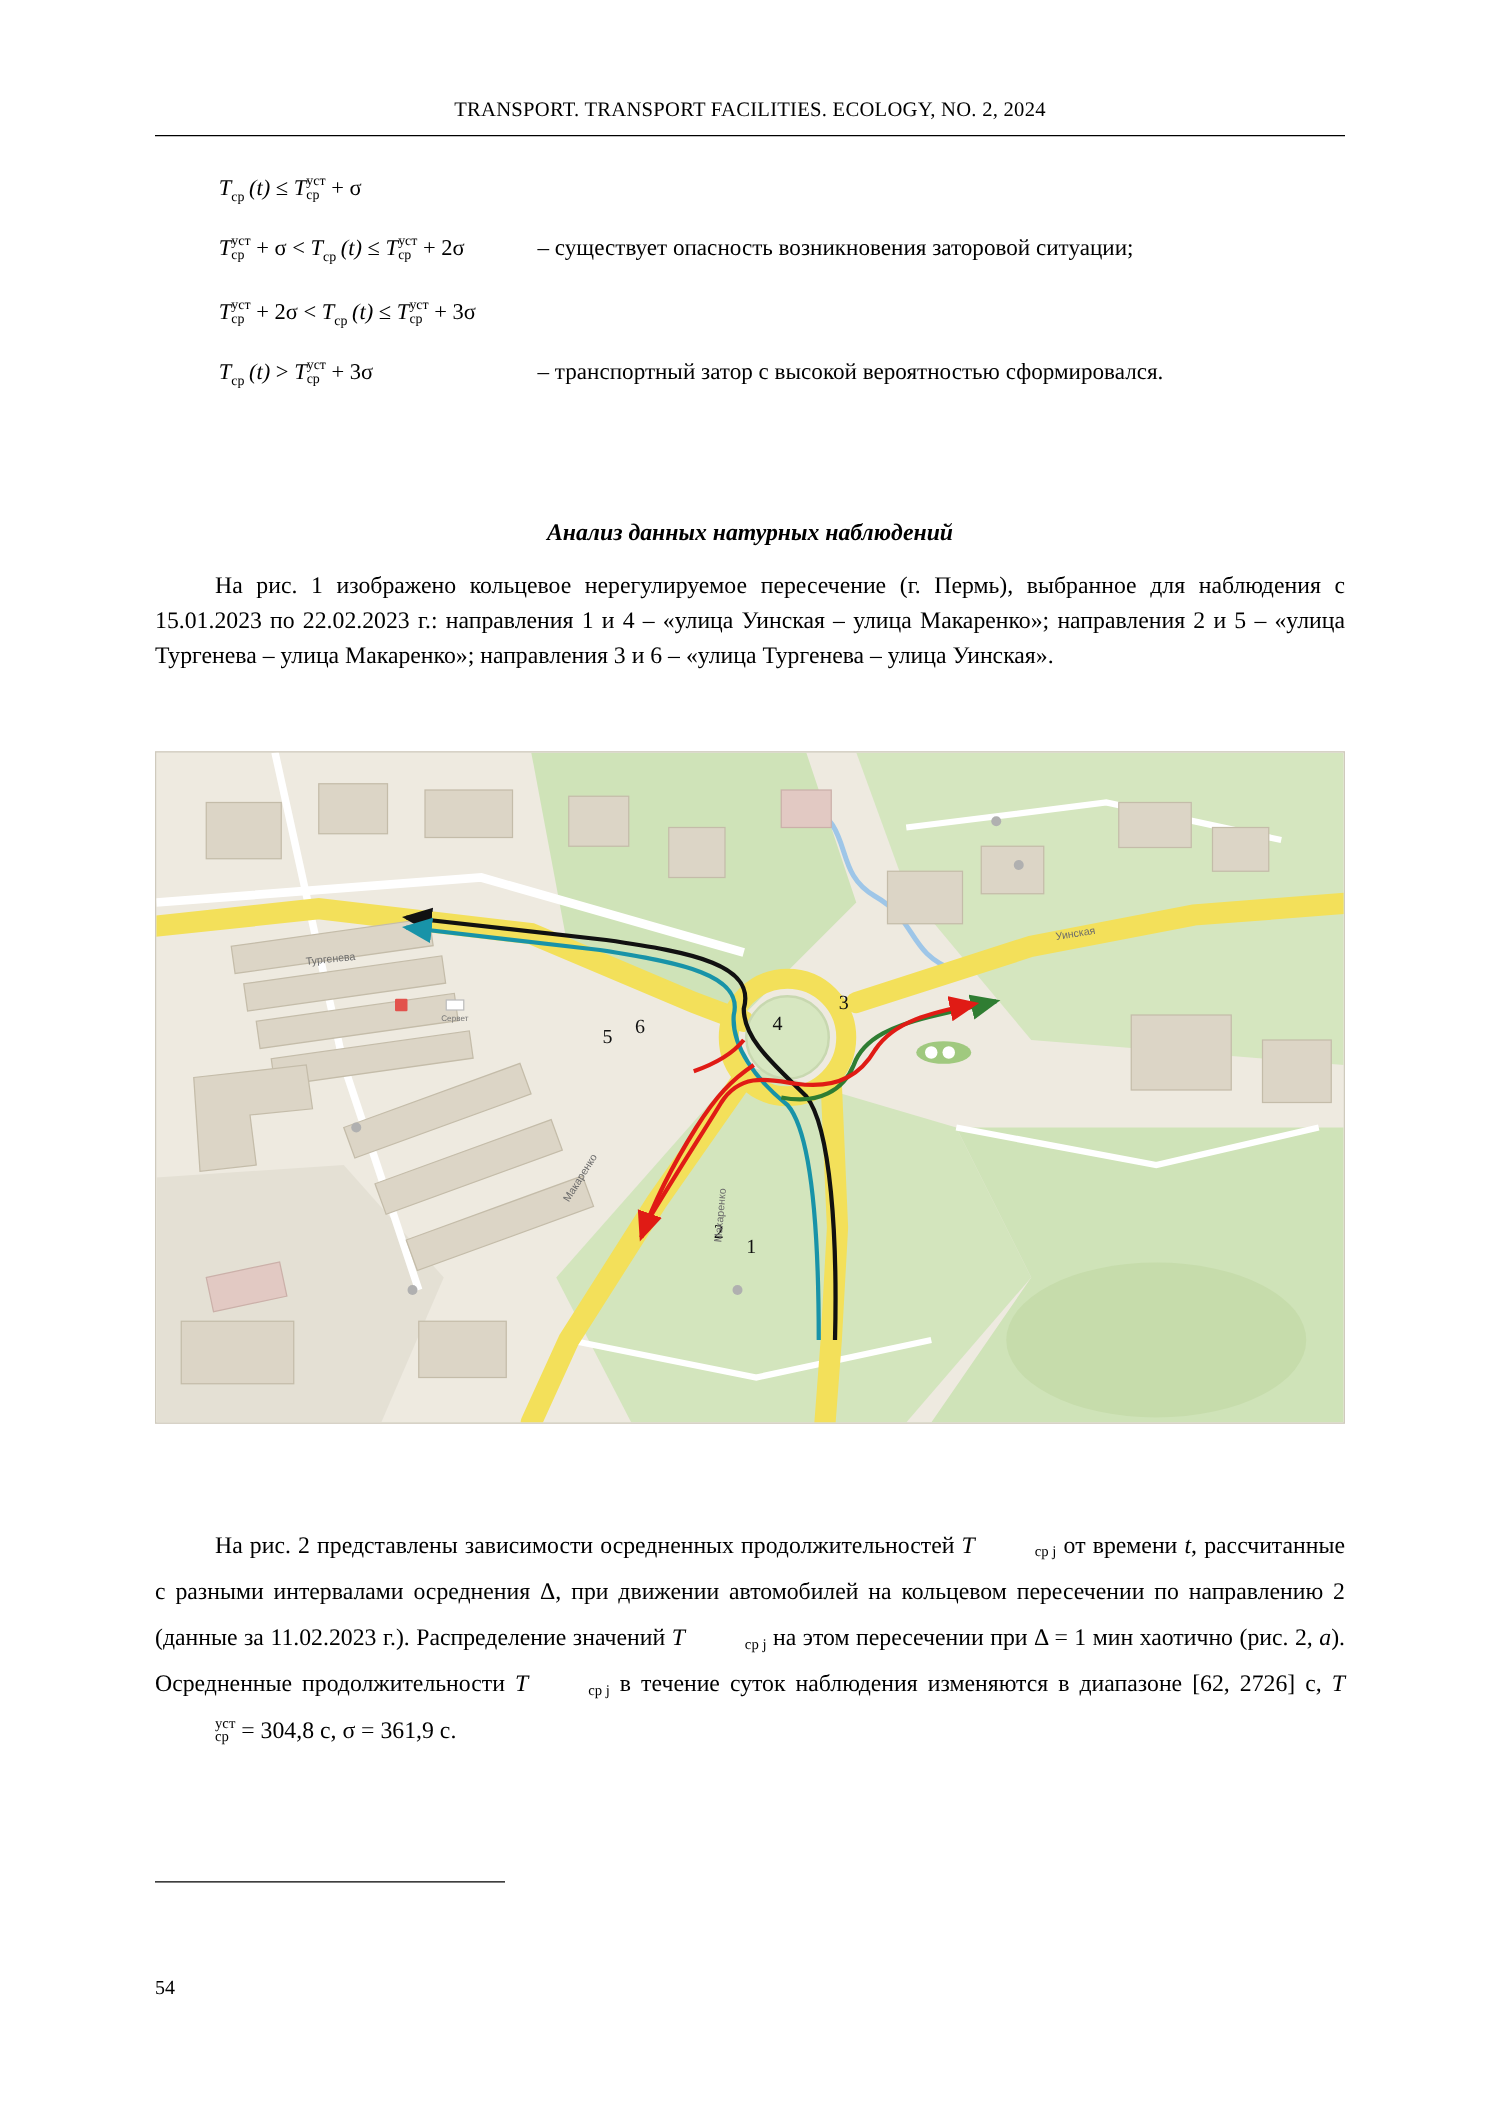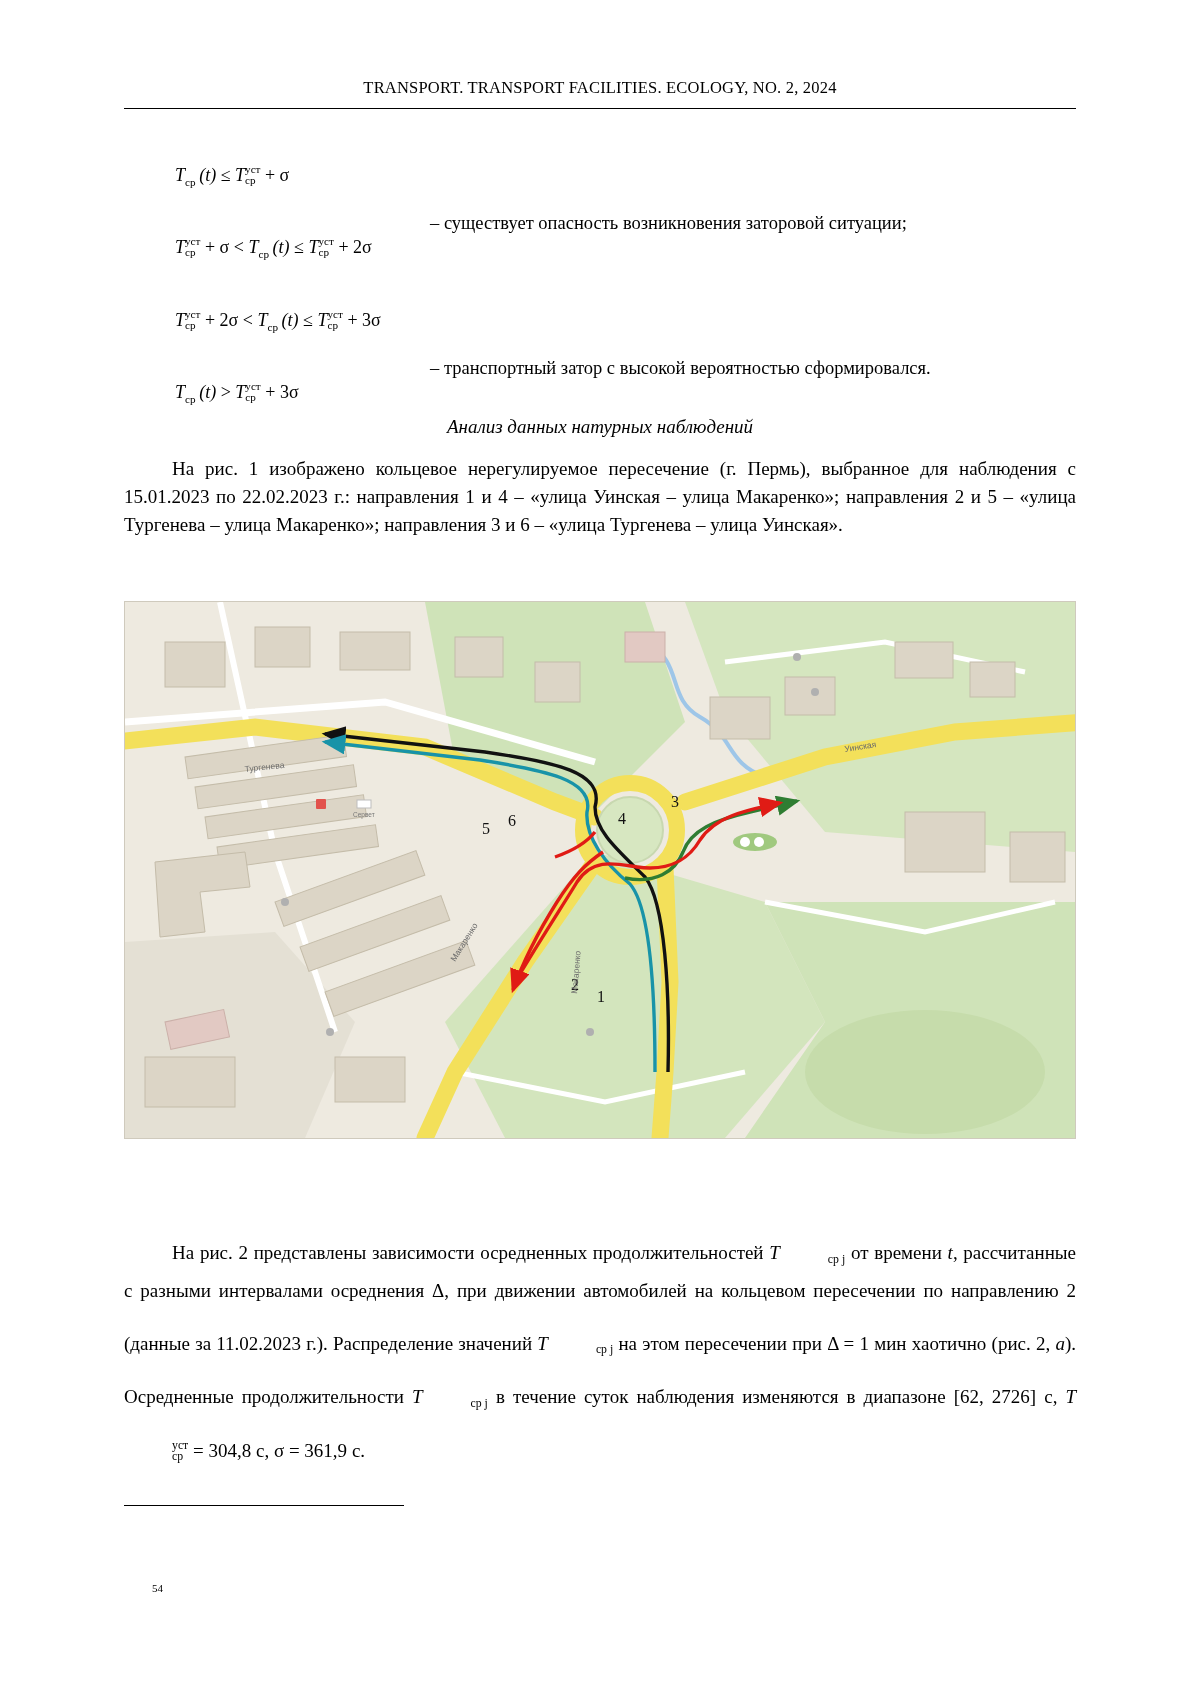--- a/index.html
+++ b/index.html
@@ -72,31 +72,31 @@
   .mi { font-style: italic; }
   sub.sm, sup.sm { font-size: 0.62em; font-style: normal; line-height: 0; }
   .stack {
     display: inline-block;
     vertical-align: -0.28em;
     font-size: 0.62em;
     line-height: 1.0;
     text-align: left;
     font-style: normal;
   }
-  .stack .up { display: block; margin-top: 24px; }
+  .stack .up { display: block; }
   .stack .dn { display: block; }
 
   
   .sec-head {
     position: absolute;
     left: 124px;
     top: 416px;
     width: 952px;
     text-align: center;
-    font-weight: normal;
+    font-weight: bold;
     font-style: italic;
     font-size: 19px;
   }
 
   
   .para {
     position: absolute;
     font-size: 19px;
     line-height: 1.47;
     text-align: justify;
@@ -163,22 +163,21 @@
     top: 1515px;
     width: 952px;
     font-size: 15.5px;
     text-indent: 48px;
     line-height: 1.4;
   }
   .pageno {
     position: absolute;
     left: 124px;
     top: 1582px;
-    font-size: 11px;
-    margin-left: 28px;
+    font-size: 16px;
   }
 </style>
 </head>
 <body>
 
 <div class="page">
 
   <div class="running-head">TRANSPORT. TRANSPORT FACILITIES. ECOLOGY, NO. 2, 2024</div>
   <div class="head-rule"></div>
 

